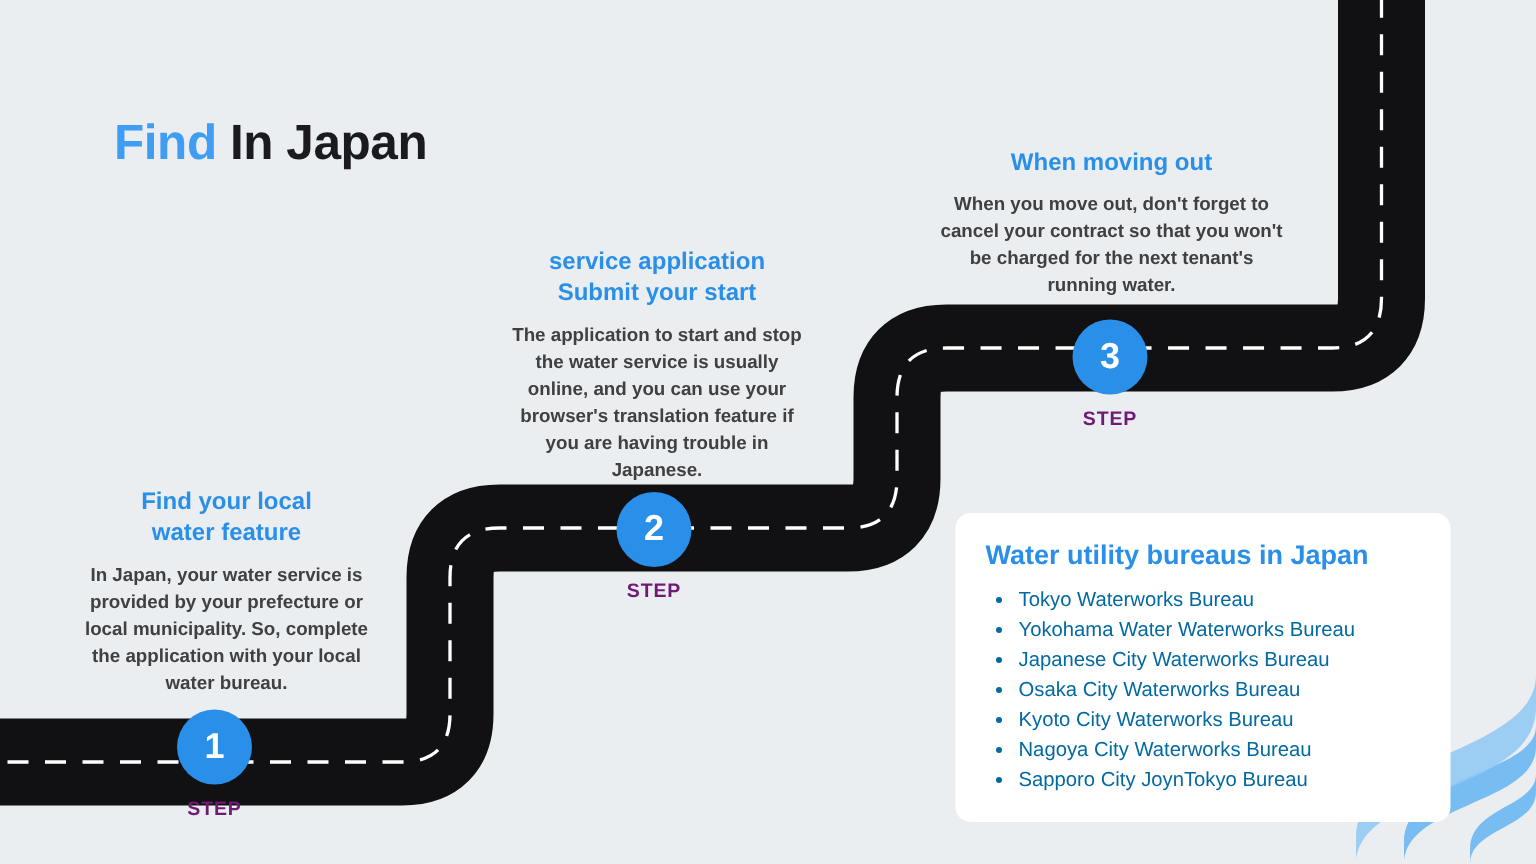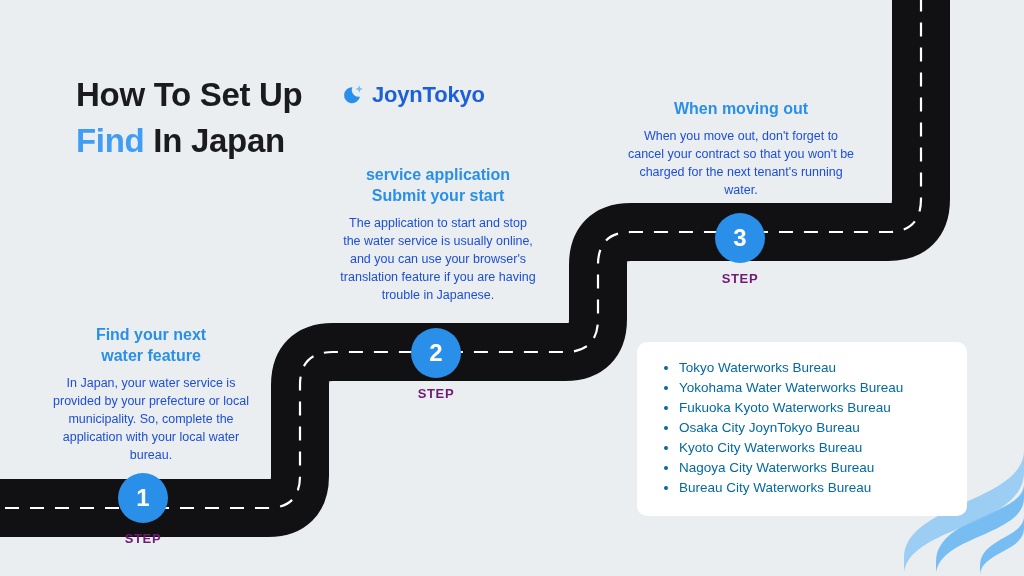--- a/index.html
+++ b/index.html
@@ -78,23 +78,24 @@
     text-align: center;
   }
   .step-head {
     color: #2a8fe8;
     font-weight: bold;
     font-size: 16px;
     line-height: 21px;
     margin-bottom: 8px;
   }
   .step-body {
-    color: #1d4ed8;
+    color: #404040;
     font-size: 12.5px;
     line-height: 18px;
+    font-weight: bold;
   }
 
   #step1 { left: 46px; top: 324px; width: 210px; }
   #step2 { left: 340px; top: 164px; width: 196px; }
   #step3 { left: 627px; top: 98px; width: 228px; }
 
   
   .marker {
     position: absolute;
     z-index: 7;
@@ -166,35 +167,27 @@
   <div class="road-layer">
     <svg width="1024" height="576" viewBox="0 0 1024 576">
 
       <path d="M -20 508 L 268 508 Q 300 508 300 476 L 300 385 Q 300 352 333 352 L 565 352 Q 598 352 598 319 L 598 265 Q 598 232 631 232 L 888 232 Q 921 232 921 199 L 921 -20" fill="none" stroke="#111114" stroke-width="58" stroke-linecap="butt"></path>
 
       <path d="M -20 508 L 268 508 Q 300 508 300 476 L 300 385 Q 300 352 333 352 L 565 352 Q 598 352 598 319 L 598 265 Q 598 232 631 232 L 888 232 Q 921 232 921 199 L 921 -20" fill="none" stroke="#ffffff" stroke-width="2.2" stroke-dasharray="14 11" stroke-linecap="butt"></path>
     </svg>
   </div>
 
   <div class="title-block">
-    <div class="title-line">How To Set Up</div>
     <div class="title-line"><span class="title-accent">Find</span><span> In Japan</span></div>
   </div>
 
-  <div class="brand">
-    <svg width="26" height="26" viewBox="0 0 26 26">
-      <path d="M19 14.5 A8 8 0 1 1 11.5 5.2 A6.6 6.6 0 0 0 19 14.5 Z" fill="#2a8fe8"></path>
-      <path d="M18.2 3.2 L19.3 5.9 L22 7 L19.3 8.1 L18.2 10.8 L17.1 8.1 L14.4 7 L17.1 5.9 Z" fill="#6fc0f7"></path>
-    </svg>
-    <span class="brand-name">JoynTokyo</span>
-  </div>
 
   <div class="step-block" id="step1">
     <div class="step-head">
-      <div>Find your next</div>
+      <div>Find your local</div>
       <div>water feature</div>
     </div>
     <div class="step-body">In Japan, your water service is provided by your prefecture or local municipality. So, complete the application with your local water bureau.</div>
   </div>
 
   <div class="step-block" id="step2">
     <div class="step-head">
       <div>service application</div>
       <div>Submit your start</div>
     </div>
@@ -215,24 +208,25 @@
   <div class="marker" id="marker2">
     <div class="marker-circle">2</div>
     <div class="marker-label">STEP</div>
   </div>
   <div class="marker" id="marker3">
     <div class="marker-circle">3</div>
     <div class="marker-label">STEP</div>
   </div>
 
   <div class="card">
+    <div class="card-title">Water utility bureaus in Japan</div>
     <ul>
       <li>Tokyo Waterworks Bureau</li>
       <li>Yokohama Water Waterworks Bureau</li>
-      <li>Fukuoka Kyoto Waterworks Bureau</li>
-      <li>Osaka City JoynTokyo Bureau</li>
+      <li>Japanese City Waterworks Bureau</li>
+      <li>Osaka City Waterworks Bureau</li>
       <li>Kyoto City Waterworks Bureau</li>
       <li>Nagoya City Waterworks Bureau</li>
-      <li>Bureau City Waterworks Bureau</li>
+      <li>Sapporo City JoynTokyo Bureau</li>
     </ul>
   </div>
 
 </div>
 
 </body></html>

